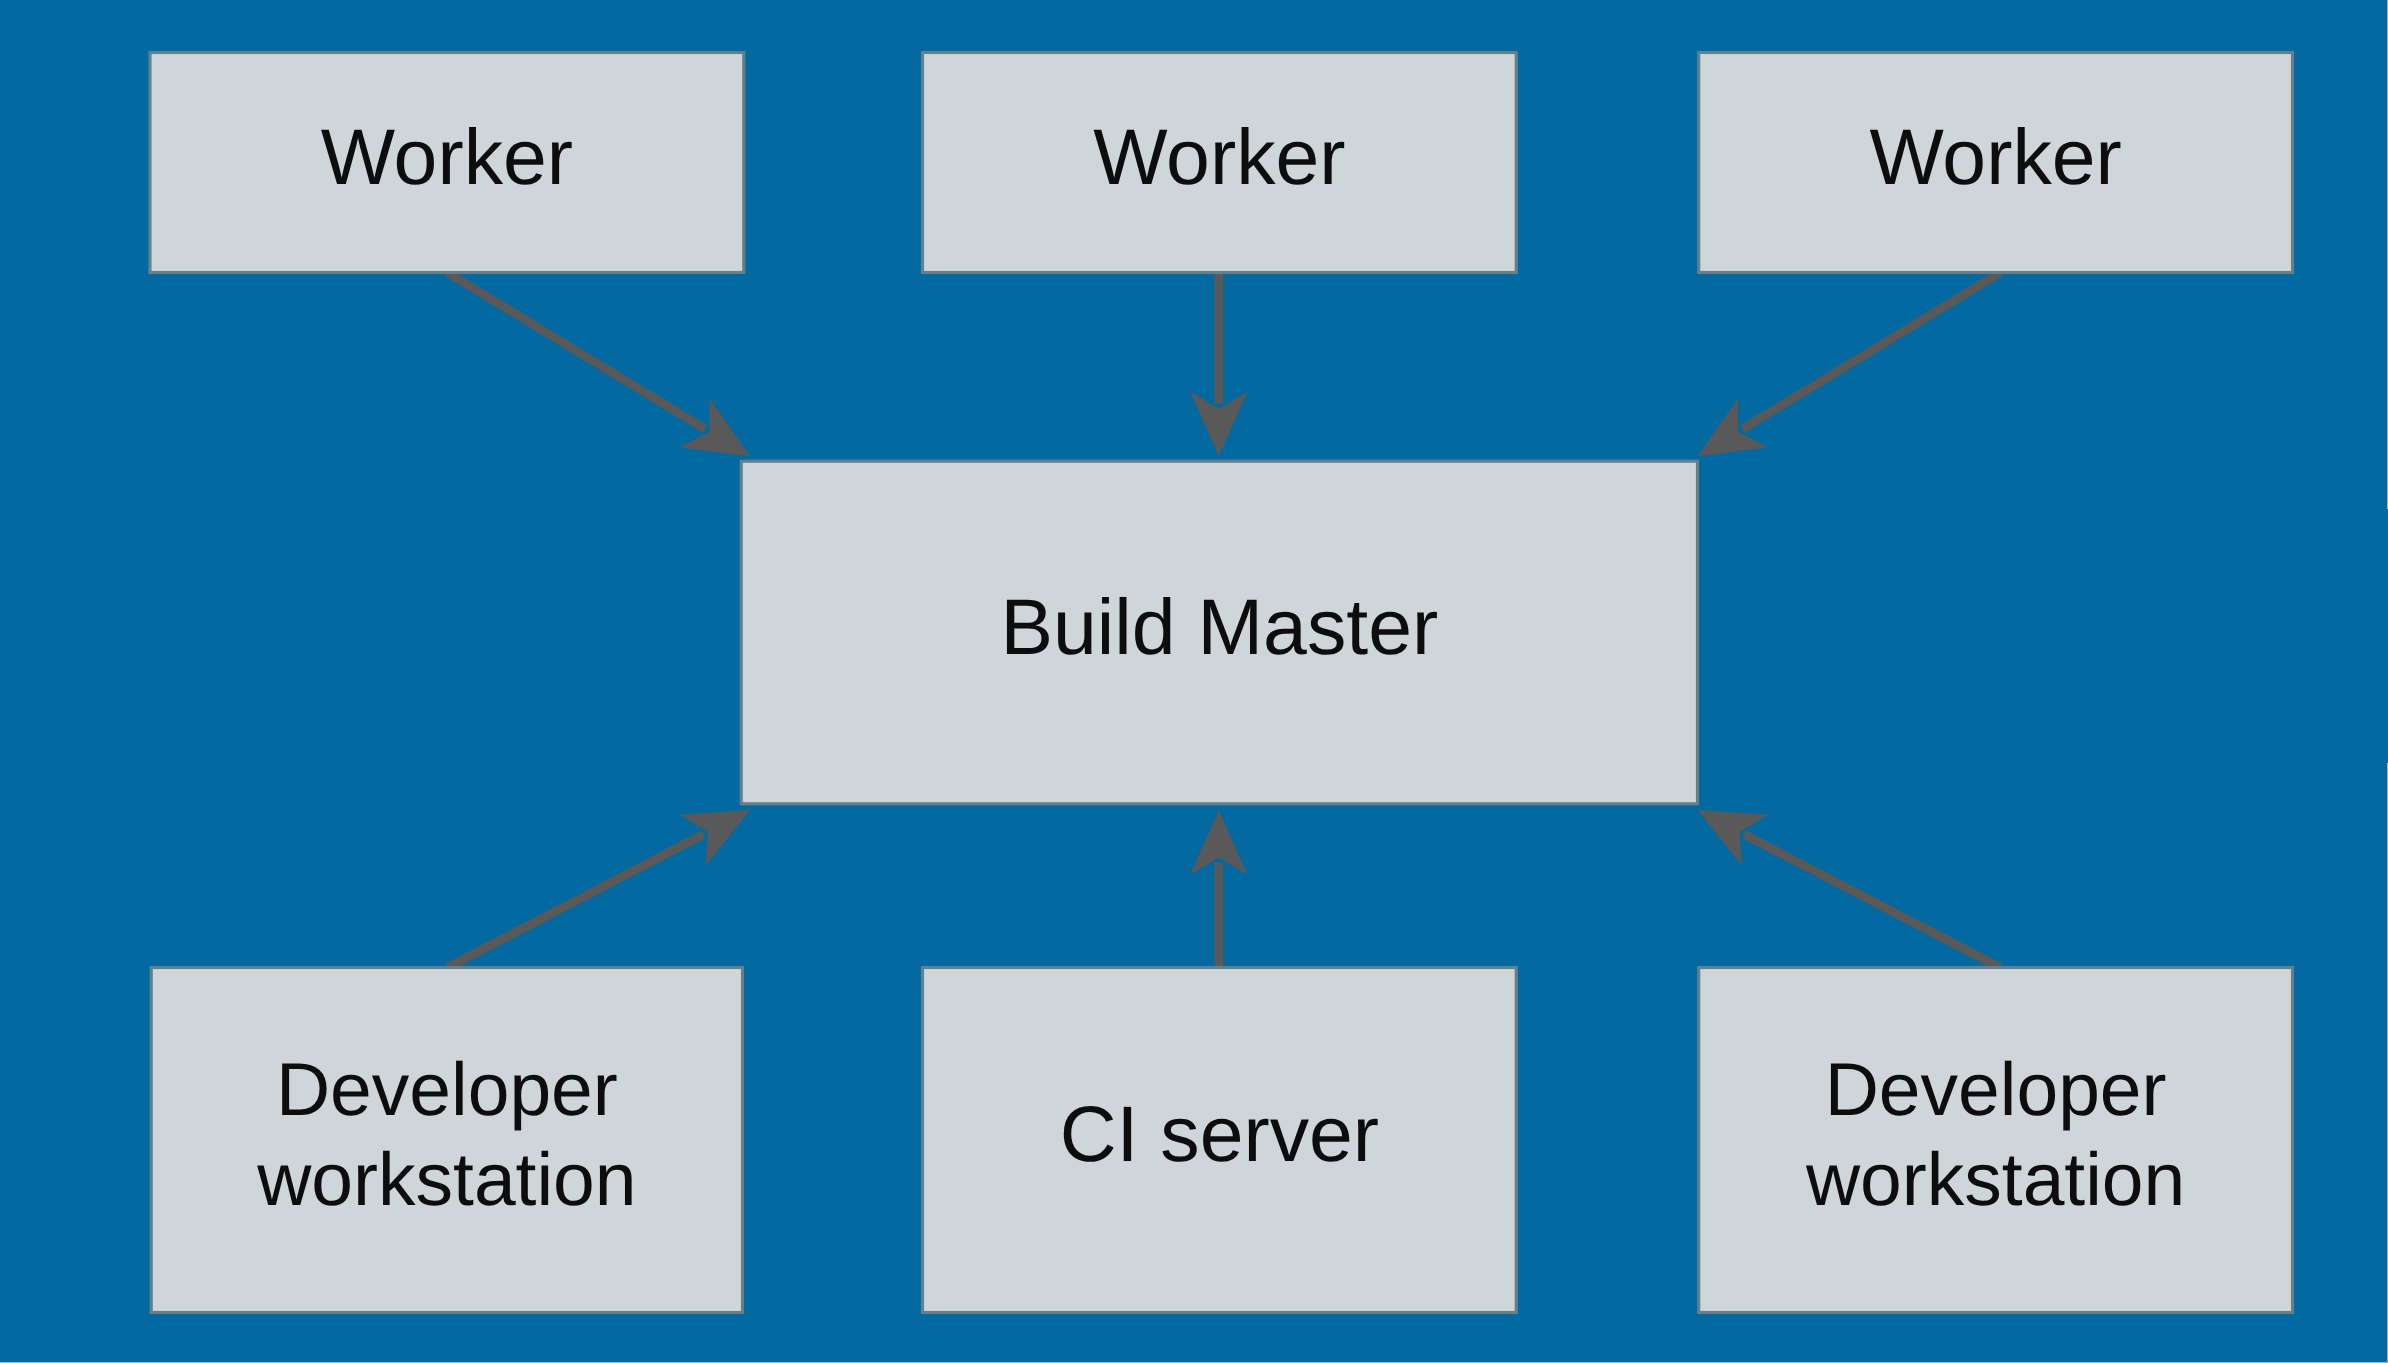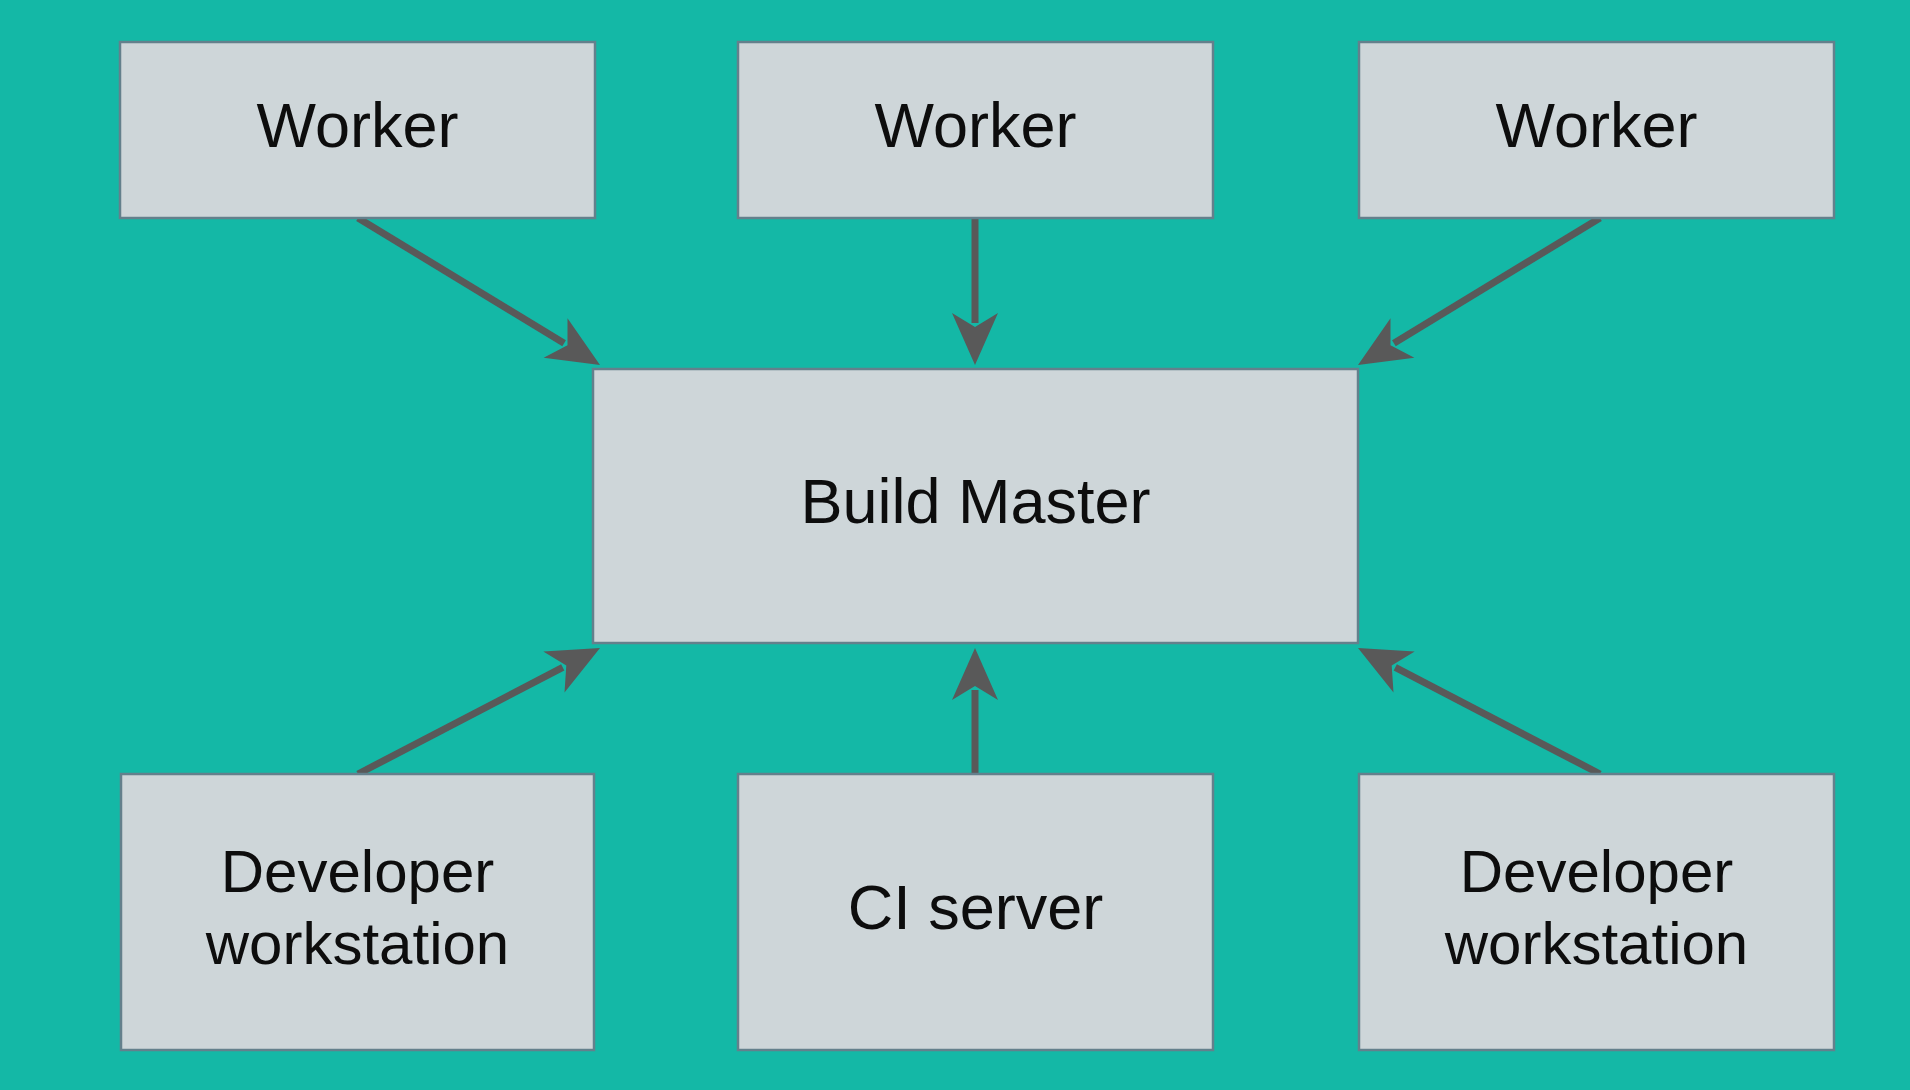--- a/index.html
+++ b/index.html
@@ -8,21 +8,21 @@
     padding: 0;
     background: #ffffff;
   }
   body {
     font-family: "Liberation Sans", sans-serif;
   }
   #diagram-root {
     position: relative;
     width: 1910px;
     height: 1090px;
-    background: #14b8a6;
+    background: #0369a1;
     overflow: hidden;
   }
   #diagram-svg {
     position: absolute;
     left: 0;
     top: 0;
     width: 1910px;
     height: 1090px;
     display: block;
   }

